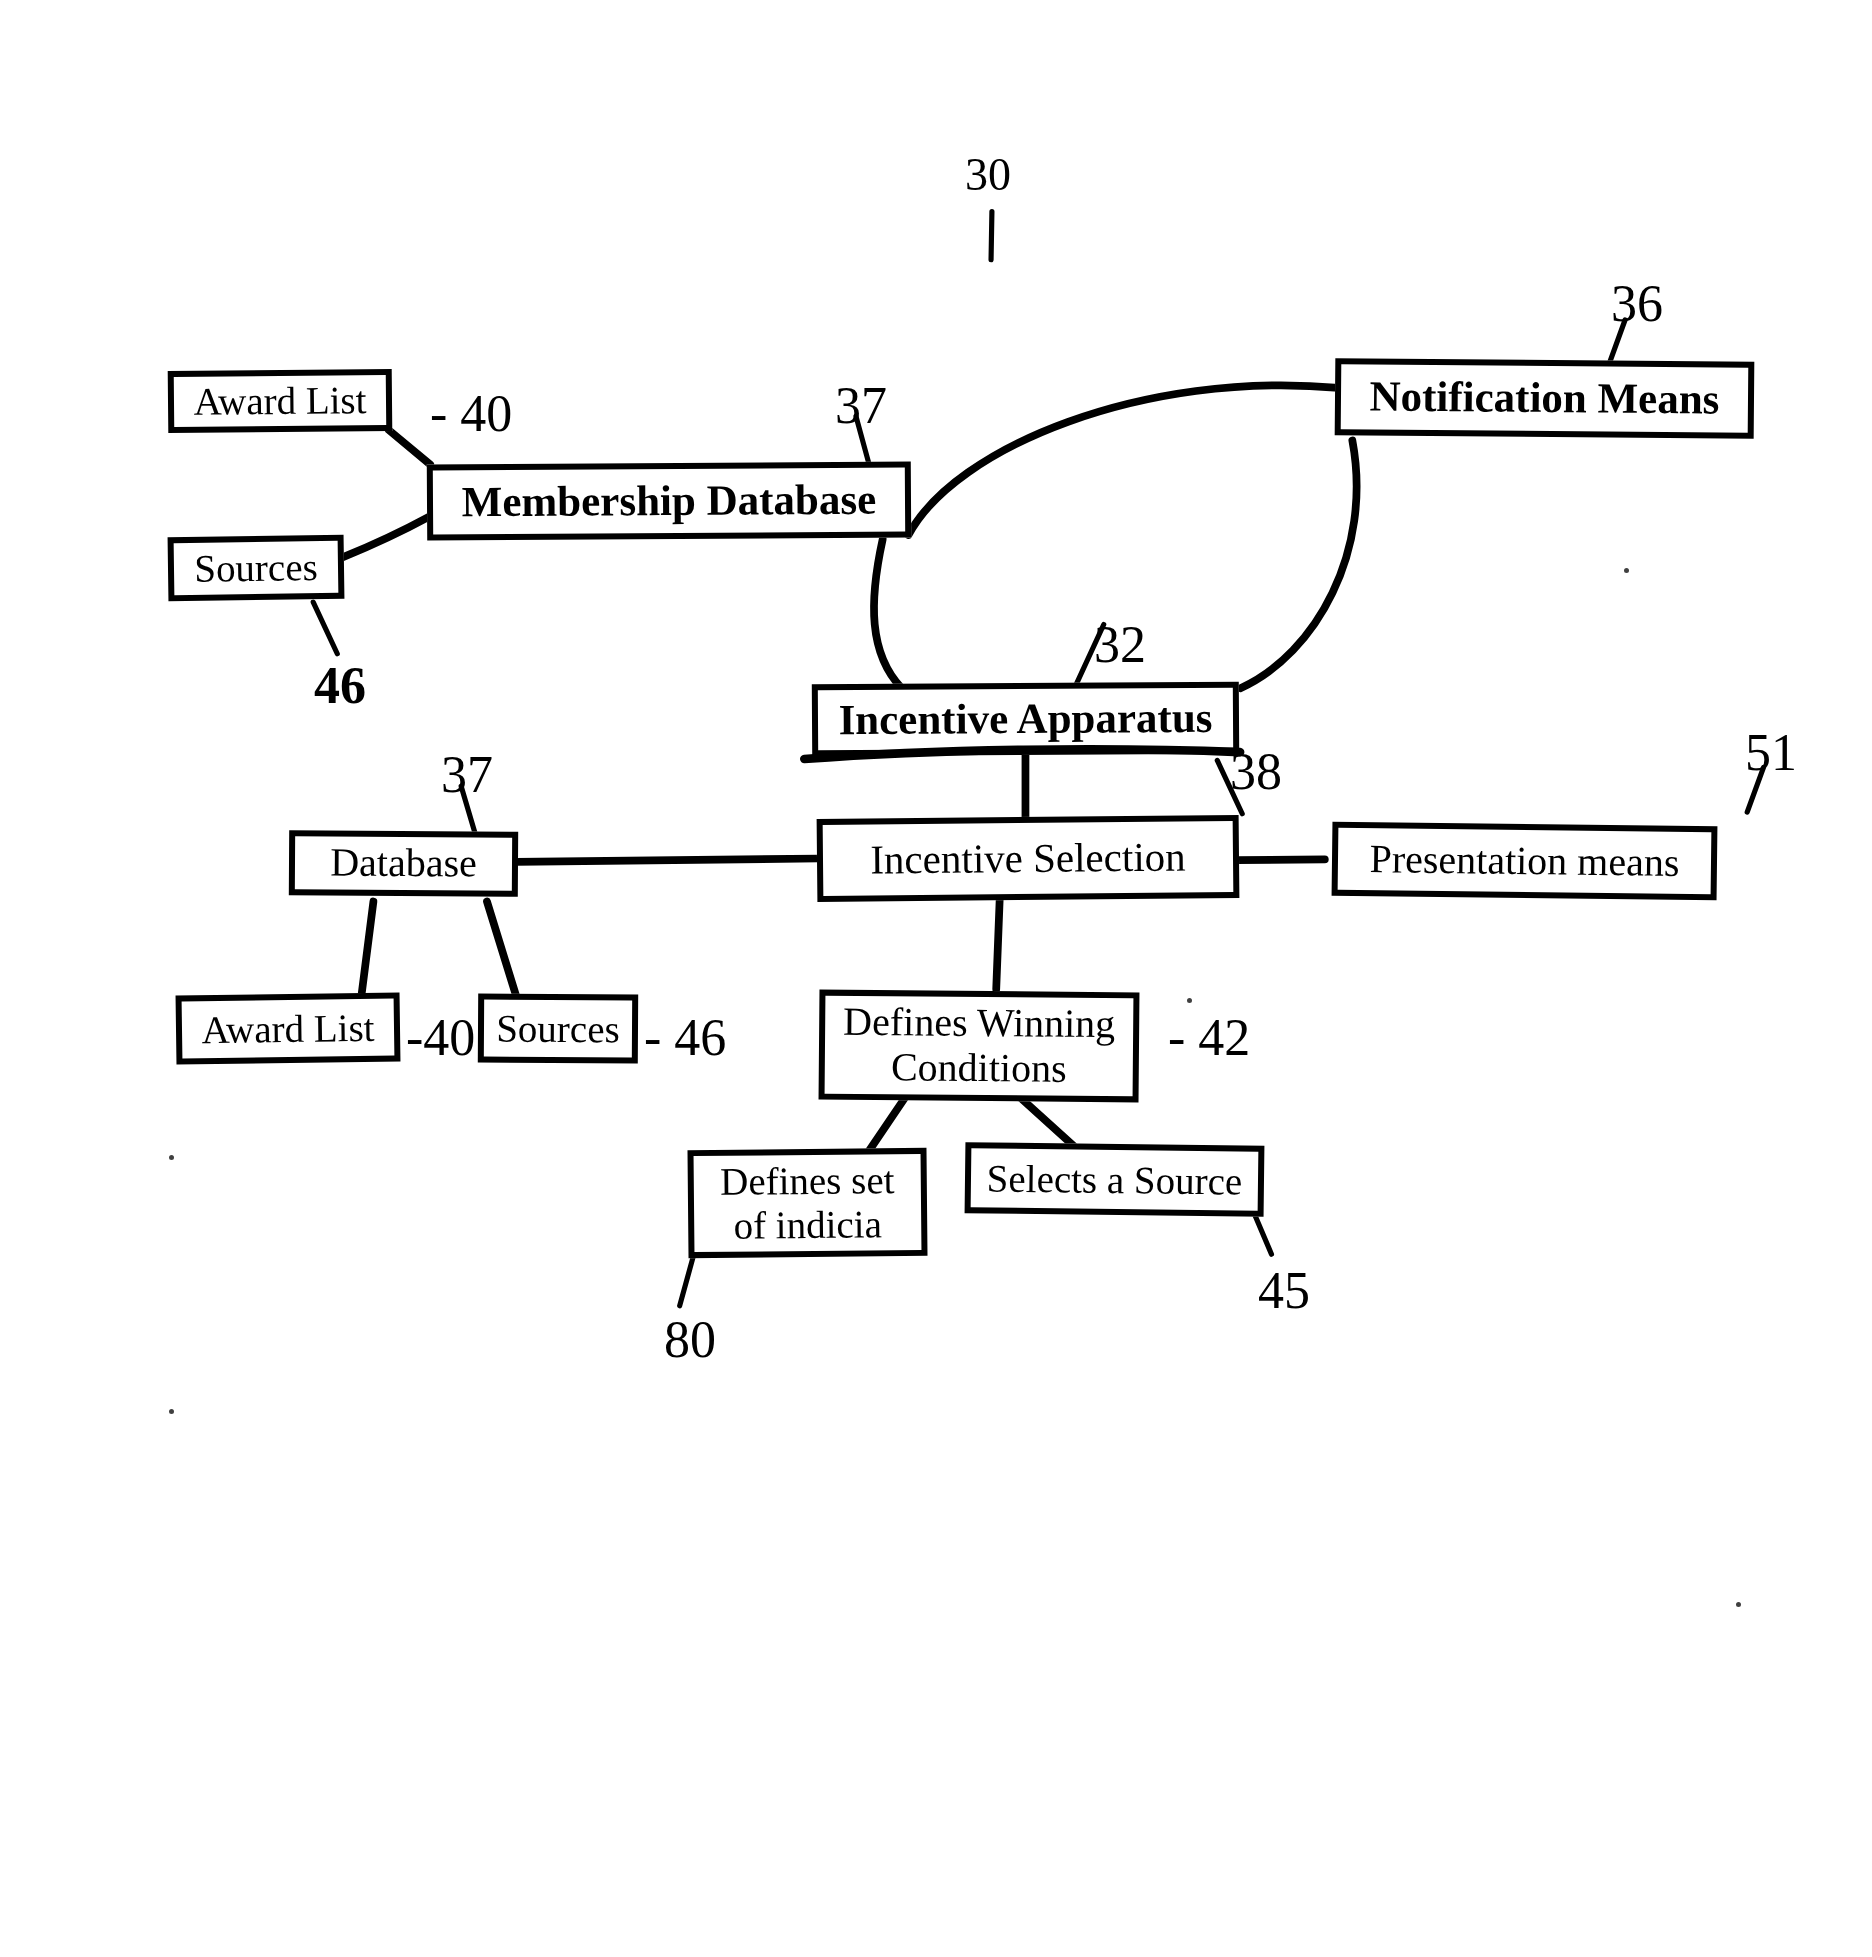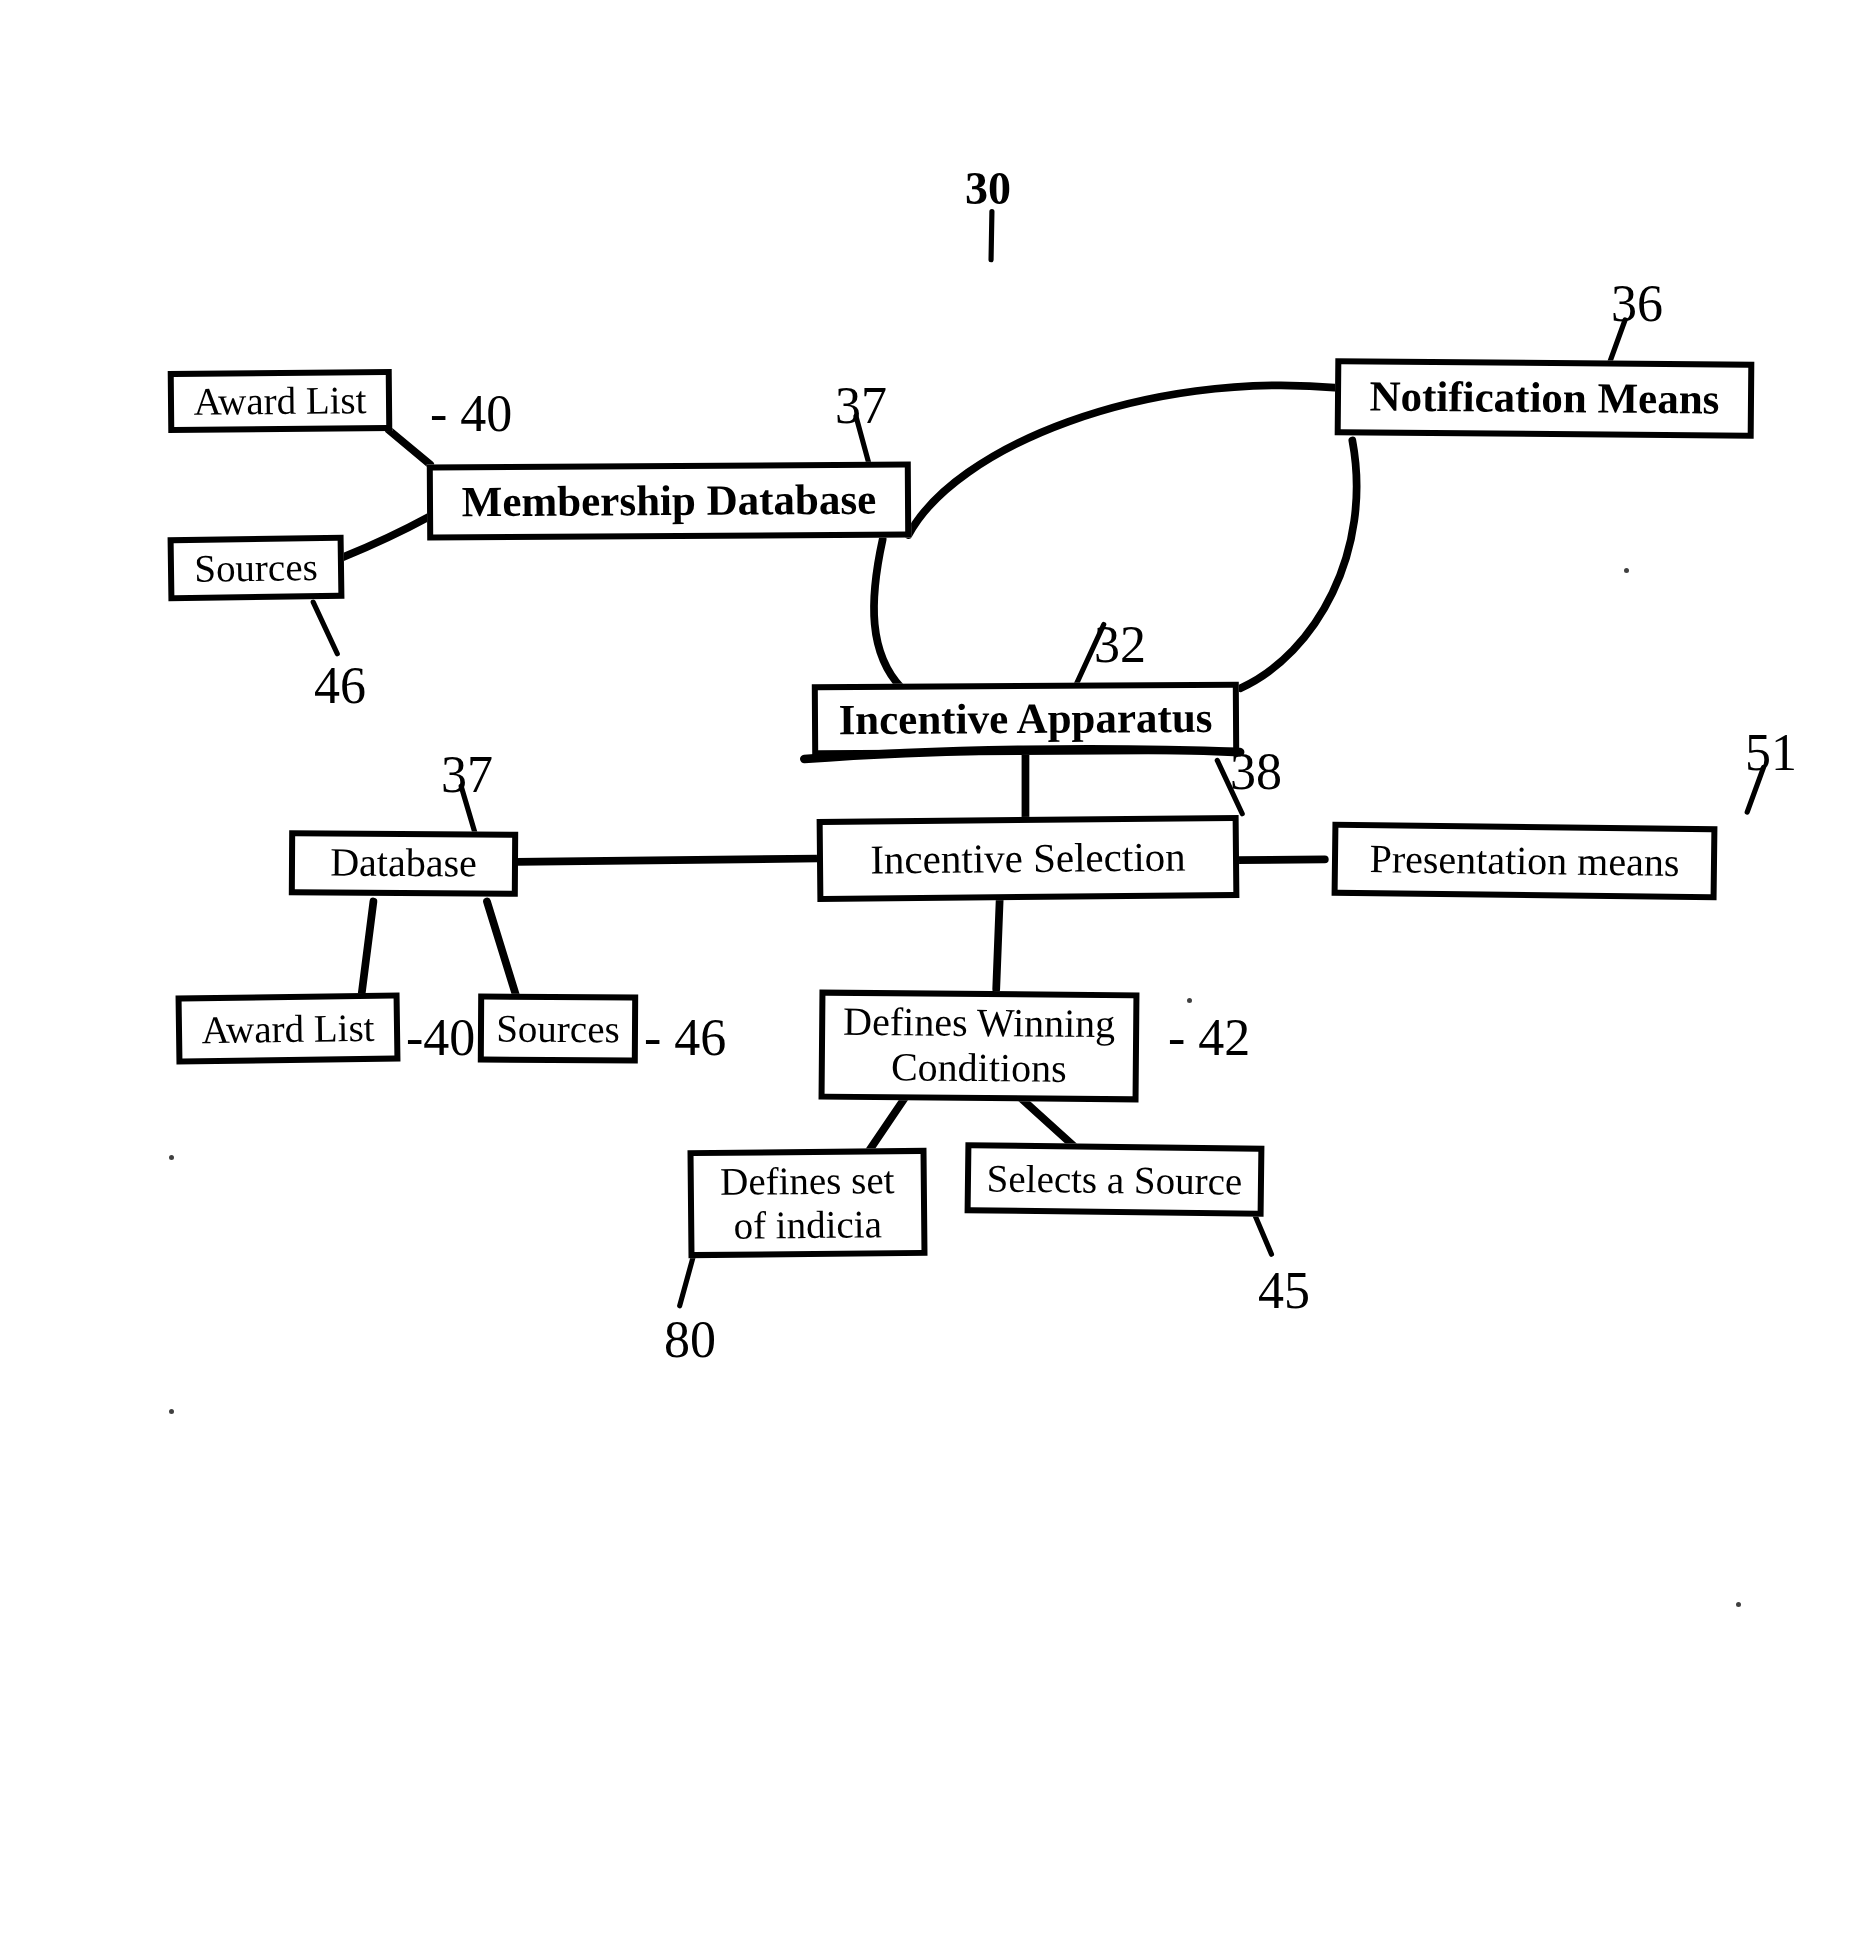--- a/index.html
+++ b/index.html
@@ -123,31 +123,31 @@
 
       <path d="M1162,1046 L1158,1150" stroke-width="9"></path>
 
       <path d="M1052,1276 L1010,1338" stroke-width="9"></path>
 
       <path d="M1186,1276 L1248,1332" stroke-width="9"></path>
 
     </g>
   </svg>
 
-  <div class="reflabel big" style="left:965px; top:162px;font-weight:bold;">30</div>
+  <div class="reflabel big" style="left:965px; top:148px;">30</div>
 
   <div class="node sk-a" style="left:168px; top:370px; width:224px; height:62px; font-size:39px;">
     <span class="txt">Award List</span>
   </div>
   <div class="reflabel" style="left:430px; top:384px;">- 40</div>
 
   <div class="node sk-e" style="left:168px; top:536px; width:176px; height:64px; font-size:39px;">
     <span class="txt">Sources</span>
   </div>
-  <div class="reflabel" style="left:314px; top:656px;">46</div>
+  <div class="reflabel" style="left:314px; top:656px;font-weight:bold;">46</div>
 
   <div class="node bold sk-c" style="left:427px; top:463px; width:484px; height:76px; font-size:43px;">
     <span class="txt">Membership Database</span>
   </div>
   <div class="reflabel" style="left:835px; top:376px;">37</div>
 
   <div class="node bold sk-b" style="left:1335px; top:360px; width:419px; height:77px; font-size:43px;">
     <span class="txt">Notification Means</span>
   </div>
   <div class="reflabel" style="left:1611px; top:274px;">36</div>

